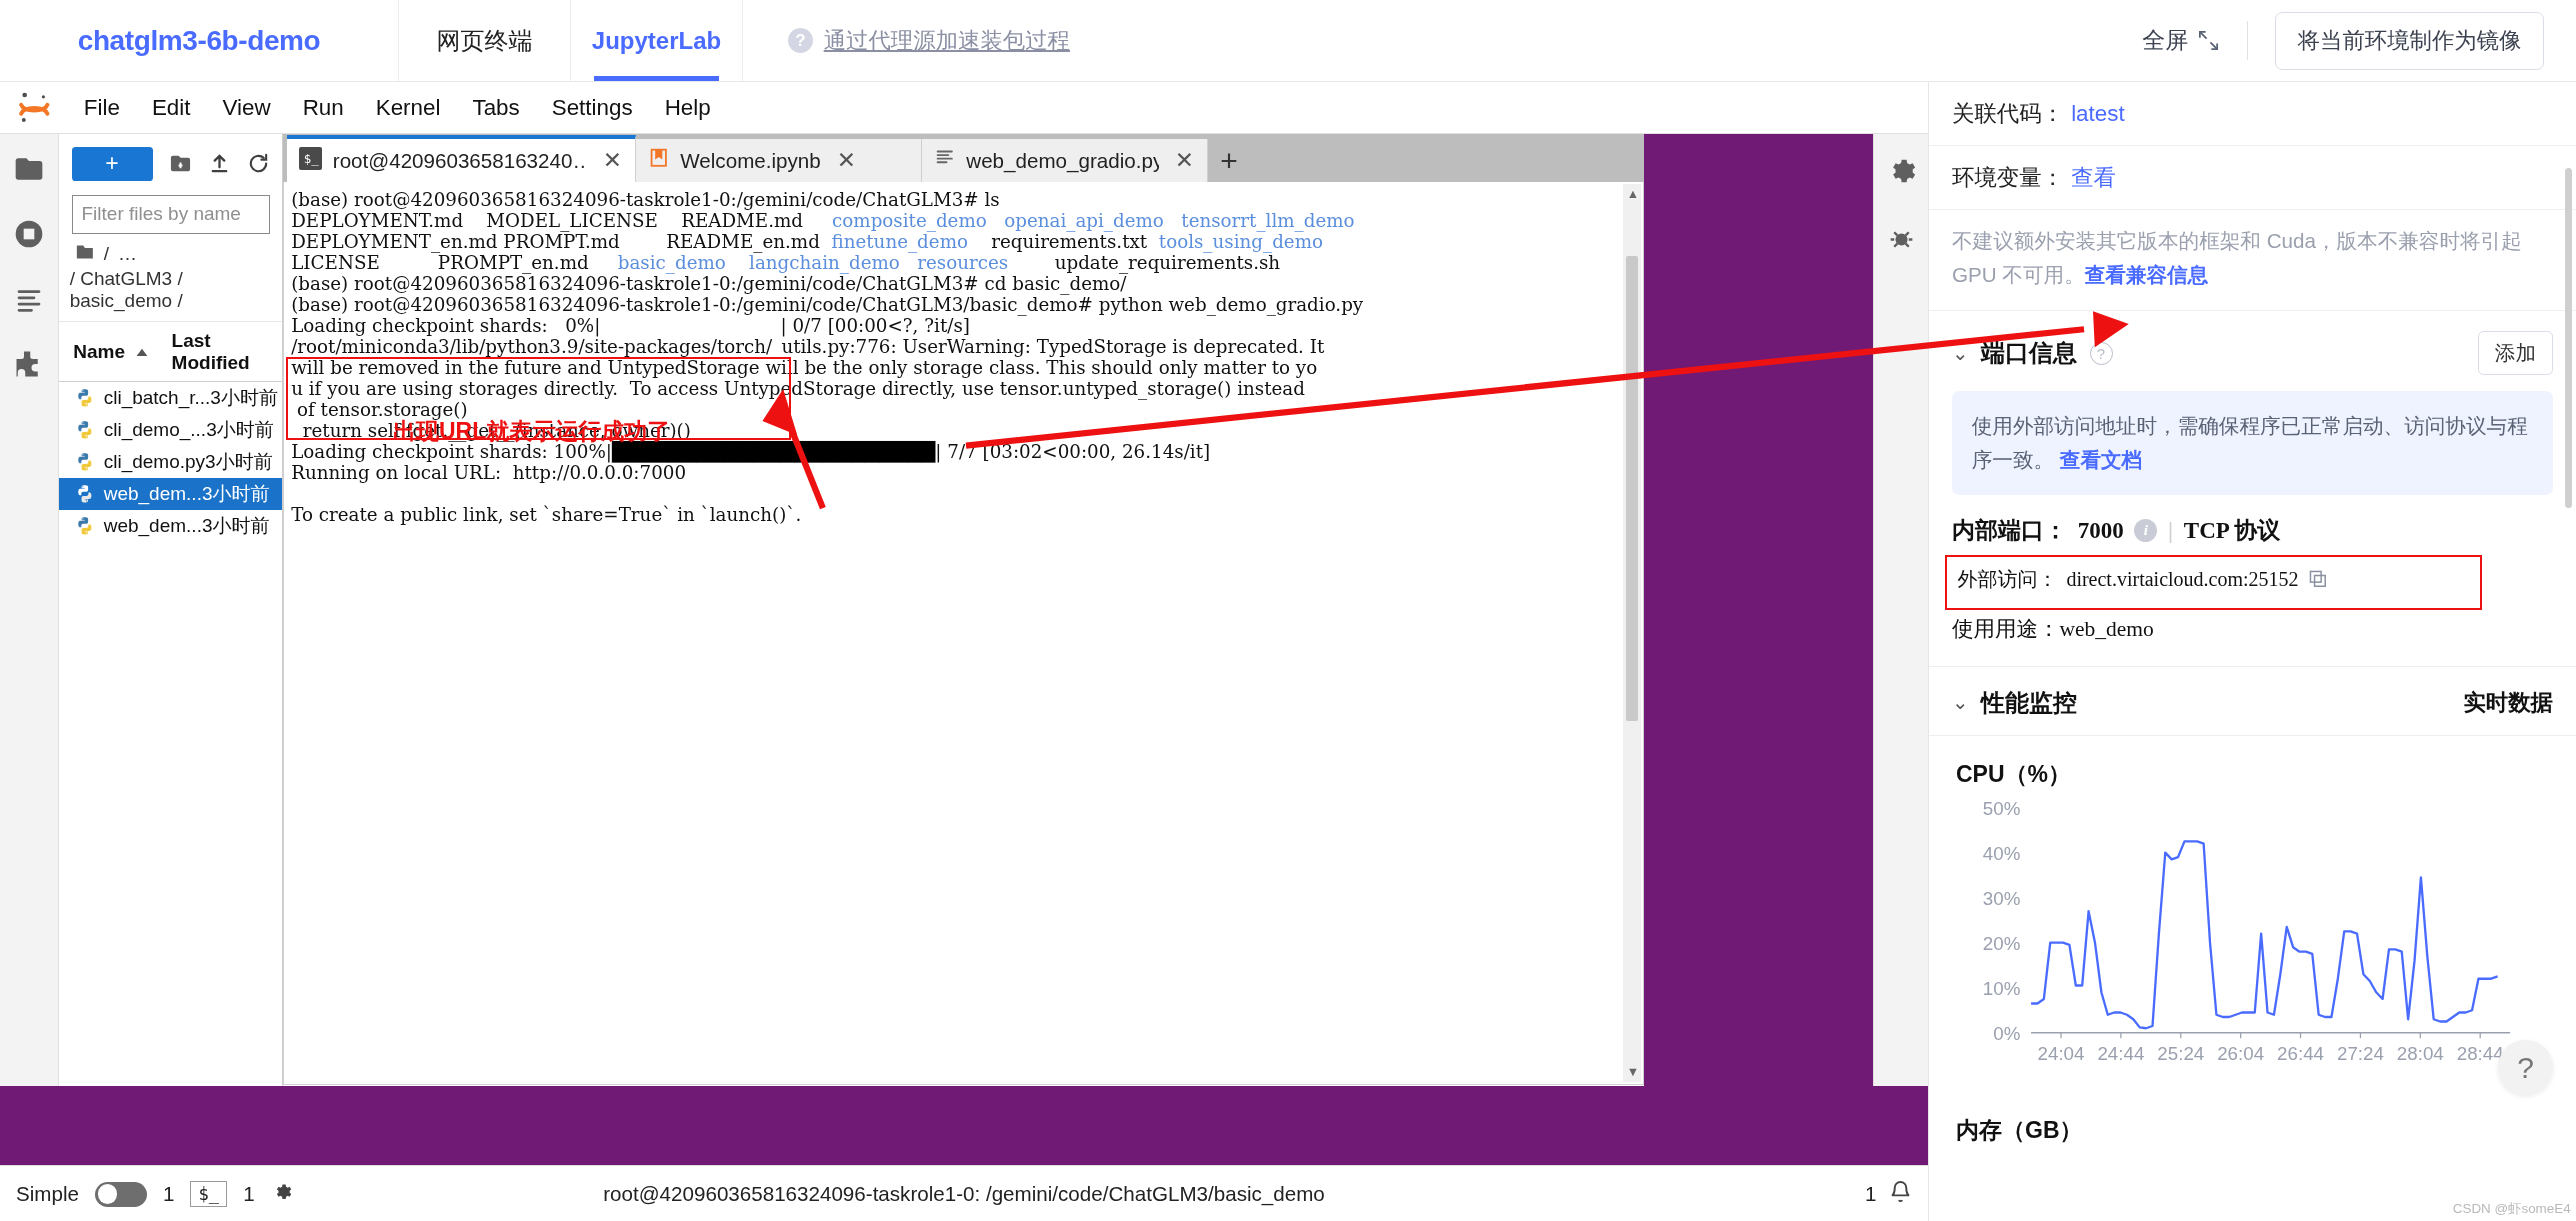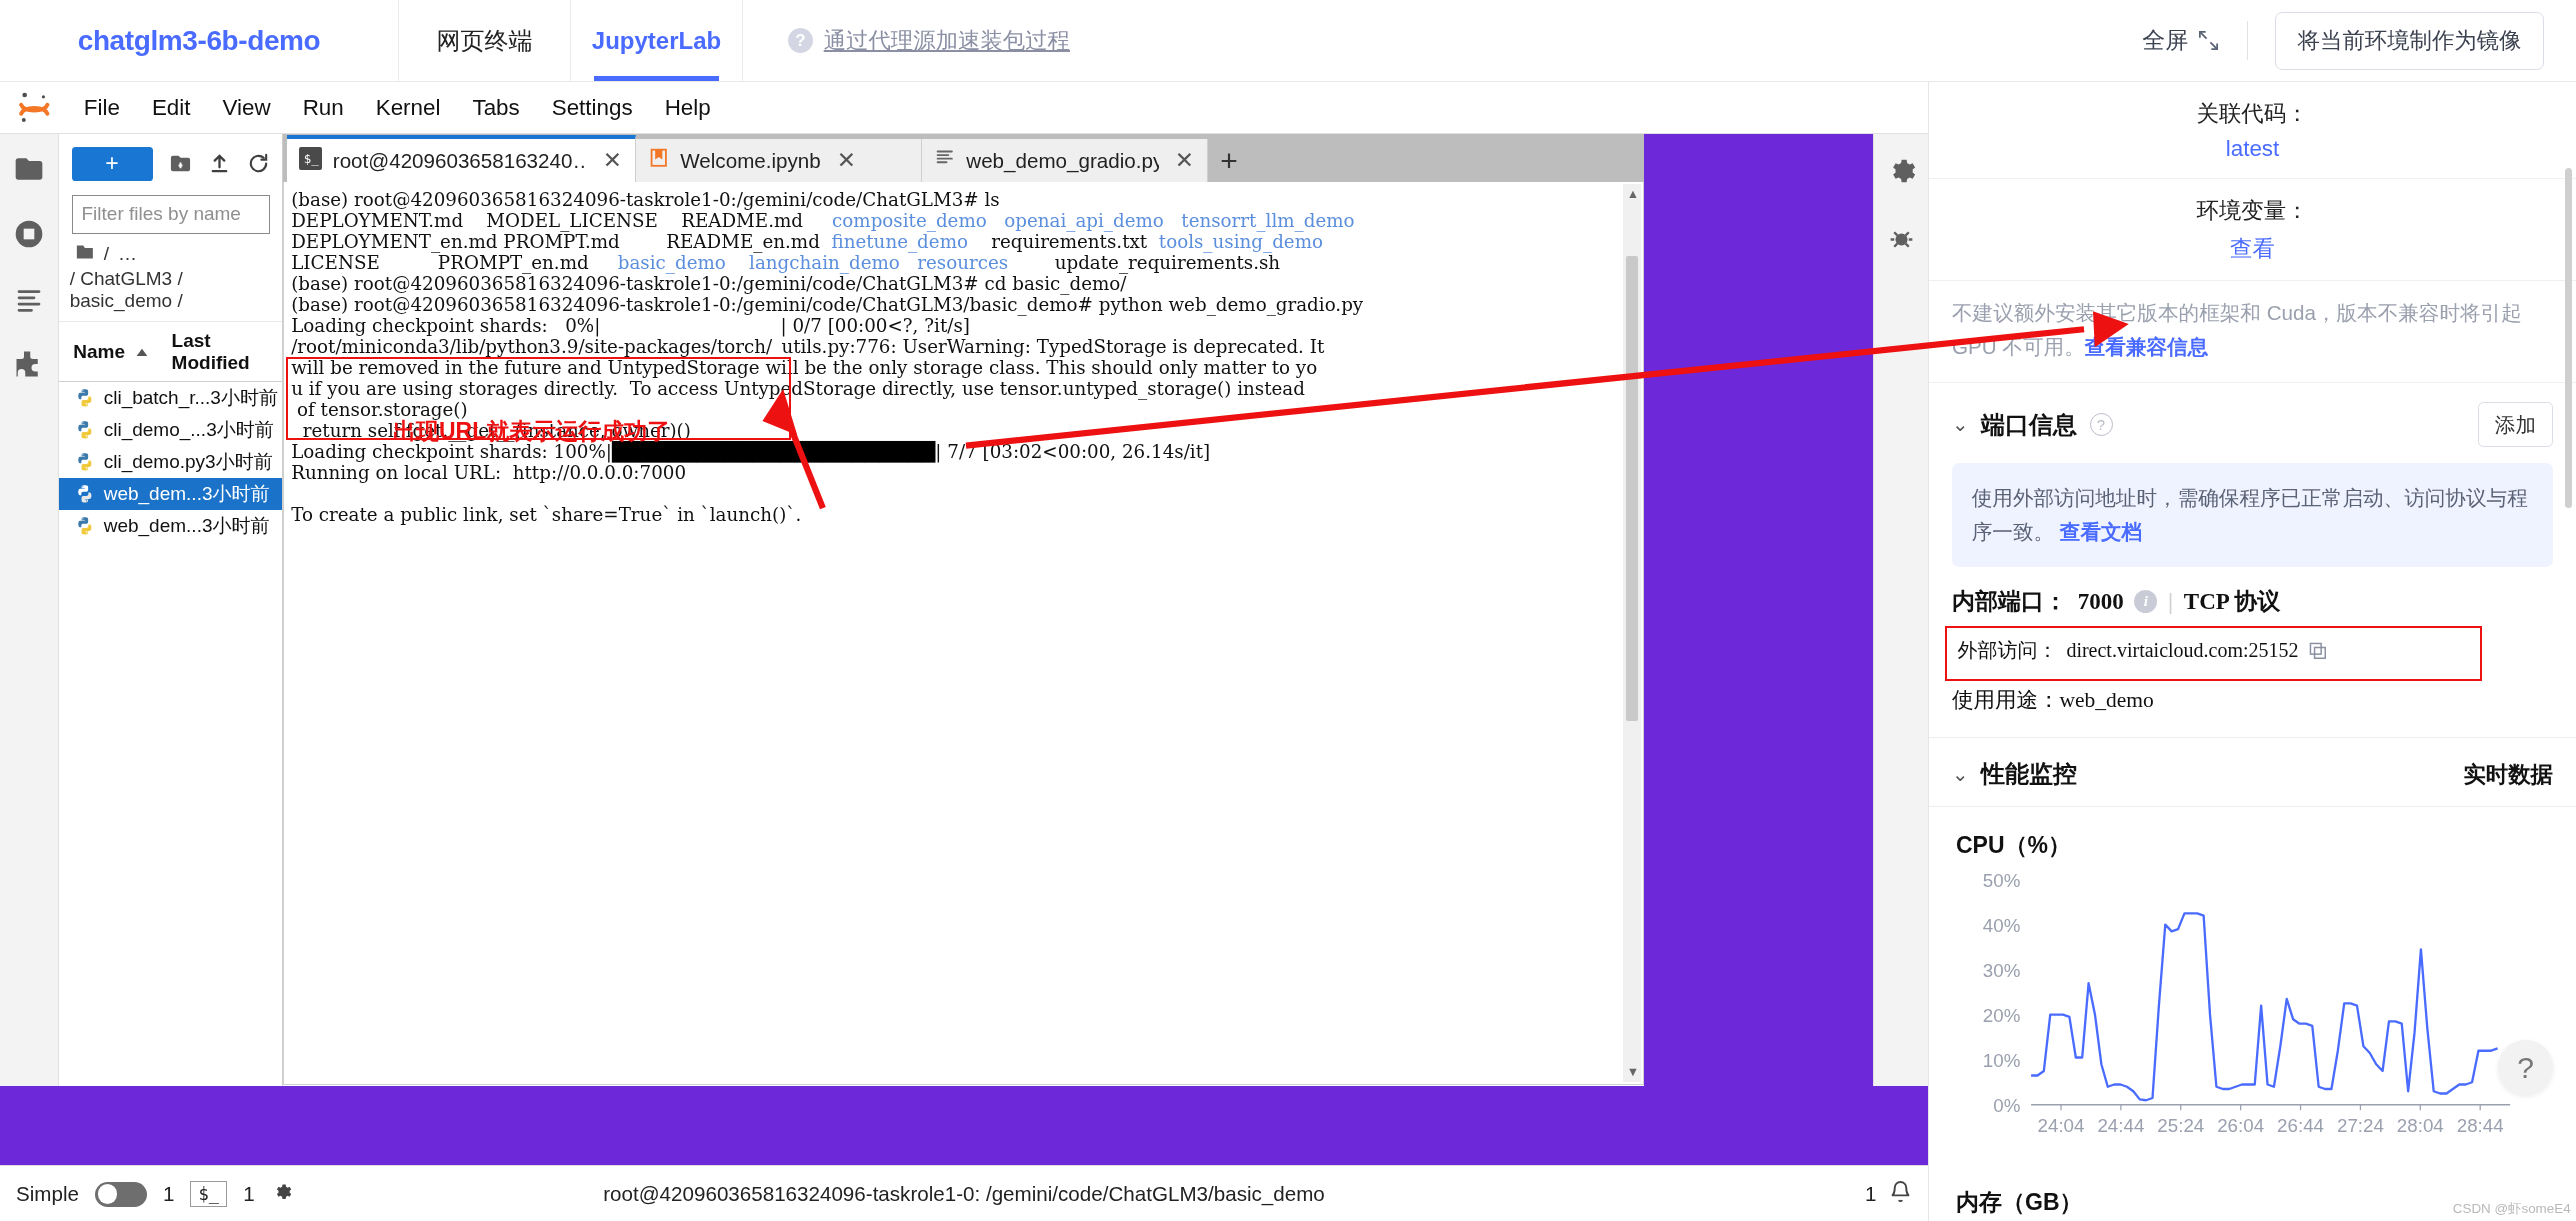--- a/index.html
+++ b/index.html
@@ -2,21 +2,21 @@
 <html style="font-size:14.3px"><head>
 <meta charset="utf-8">
 <style>
   * { box-sizing: border-box; margin: 0; padding: 0; }
   html, body {
     width: 2576px; height: 1222px;
     font-family: "Liberation Sans", sans-serif;
     background: #ffffff;
     overflow: hidden;
   }
-  .page { position: relative; width: 2576px; height: 1222px; background:#6d28d9; }
+  .page { position: relative; width: 2576px; height: 1222px; background:#701a75; }
 
   
   .topbar {
     position: absolute; left:0; top:0; width:2576px; height:82px;
     background:#fff; border-bottom:0.9px solid #e8e8e8;
     display:flex; align-items:stretch;
   }
   .brand-cell {
     width:399px; display:flex; align-items:center; justify-content:center;
     border-right:0.9px solid #ececec;
@@ -166,21 +166,21 @@
   .sb-center { position:absolute; left:0; right:0; text-align:center; font-size:20.6px; pointer-events:none;}
   .sb-right { margin-left:auto; display:flex; align-items:center; gap:12.5px; }
 
   
   .rightpanel {
     position:absolute; left:1928px; top:82px; width:648px; height:1140px;
     background:#fff; border-left:0.9px solid #e6e6e6; overflow:hidden;
   }
   .rp-row {
     padding:16px 23px; font-size:22.4px; color:#222; border-bottom:0.9px solid #f0f0f0;
-    display:flex; align-items:center; gap:7.2px;flex-direction:column;
+    display:flex; align-items:center; gap:7.2px;
   }
   .rp-link { color:#4a6bff; cursor:pointer; }
   .rp-warn {
     padding:14.3px 23px 18px 23px; font-size:20.6px; color:#9aa0ae; line-height:34px;
     border-bottom:0.9px solid #f0f0f0;
   }
   .rp-warn .rp-link { font-weight:700; }
   .rp-section-head {
     display:flex; align-items:center; gap:12.5px; padding:19.7px 23px 16px 23px;
   }

